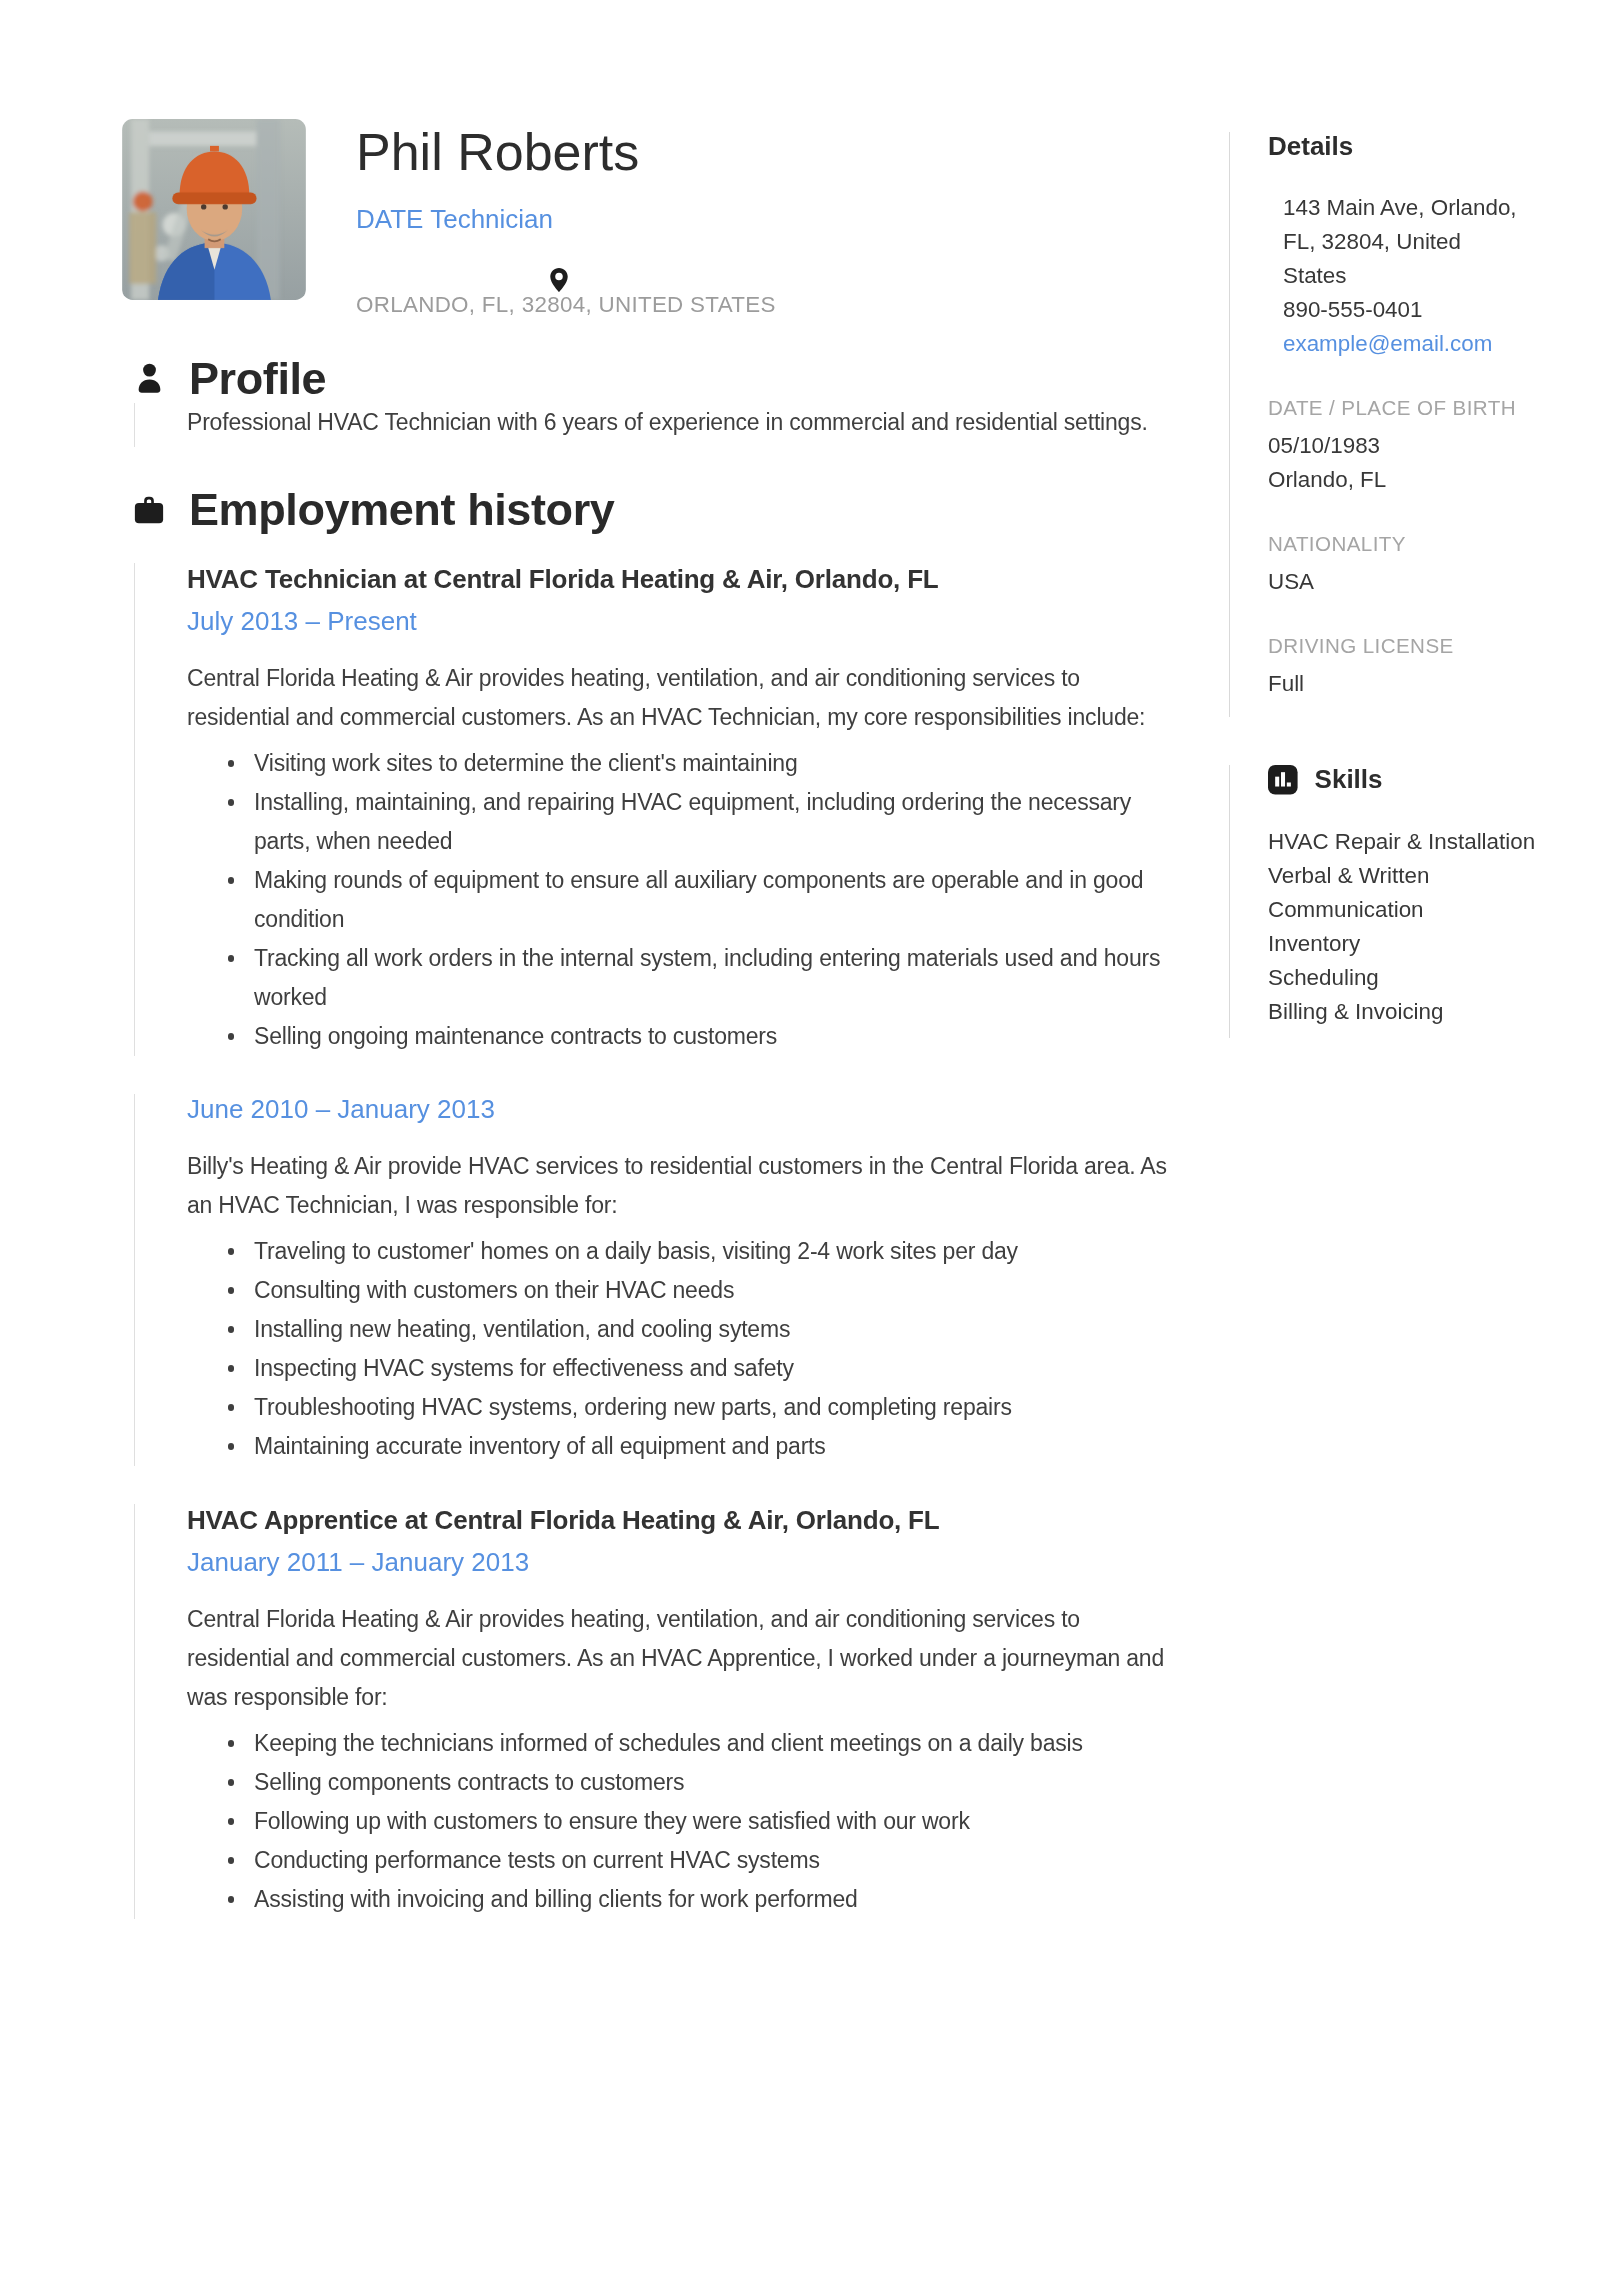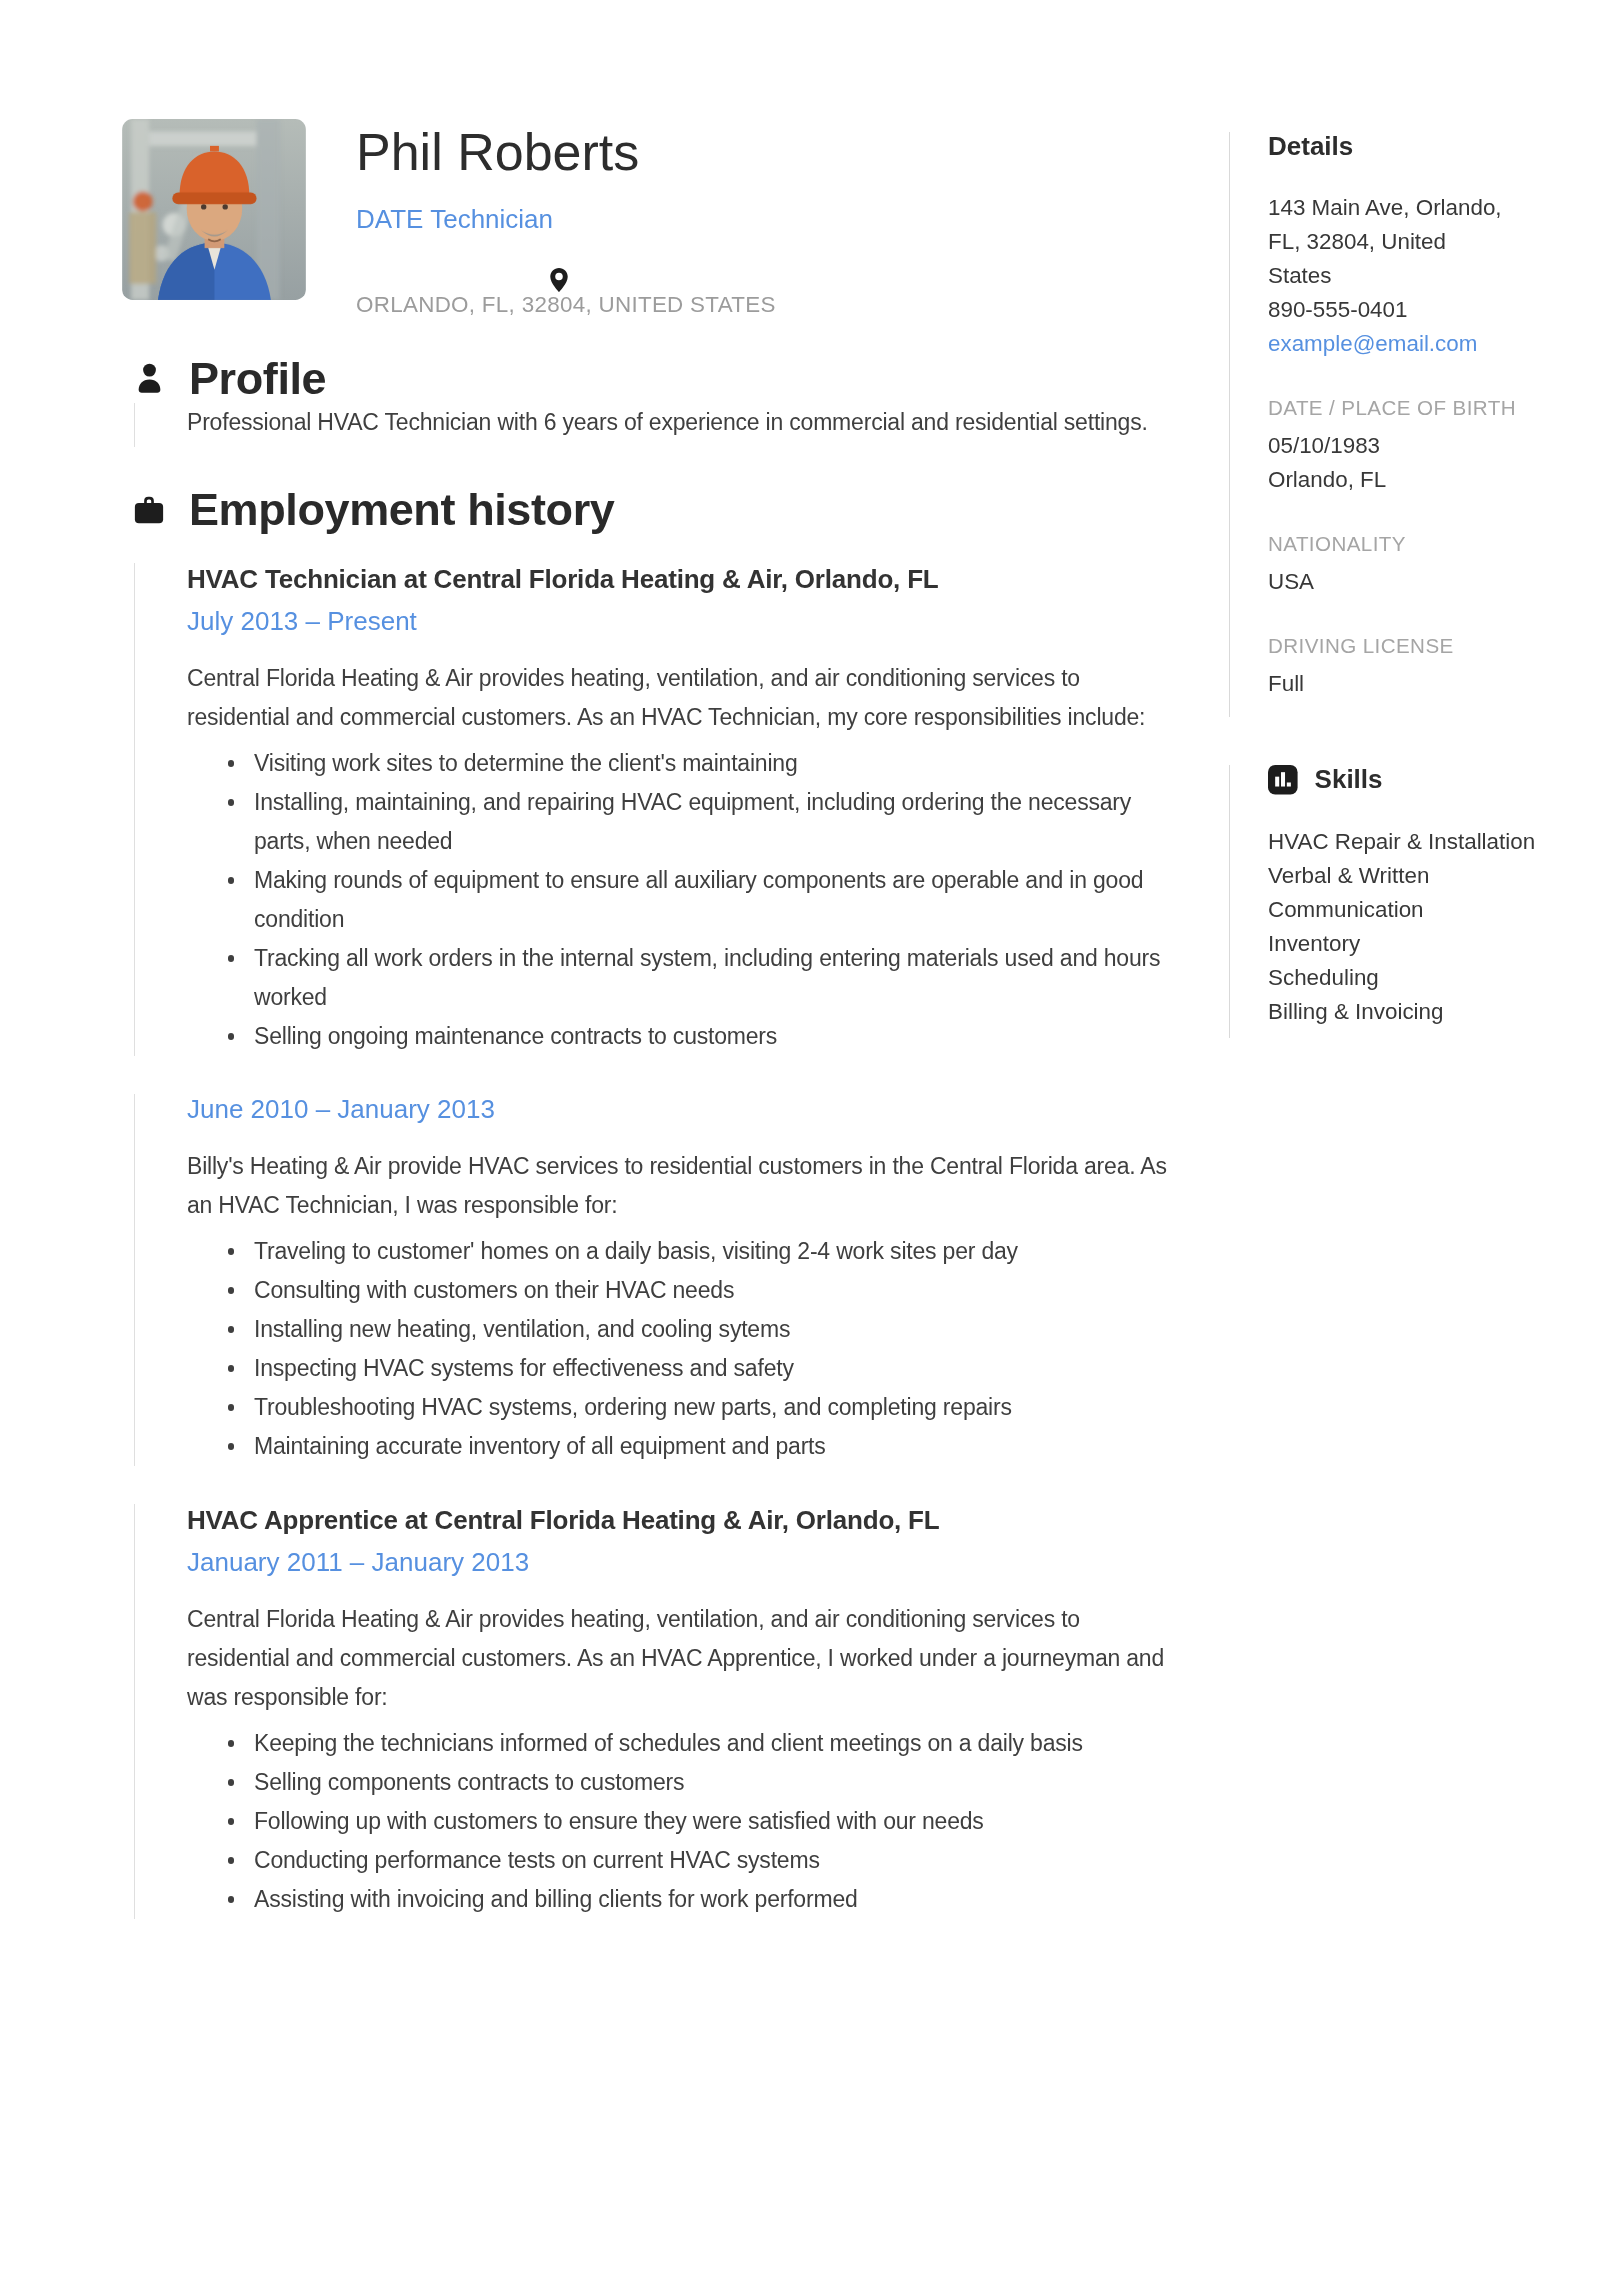--- a/index.html
+++ b/index.html
@@ -61,21 +61,21 @@
   .job li::before {
     content: ""; position: absolute; left: 0; top: 16px;
     width: 6.3px; height: 6.3px; border-radius: 50%; background: #3f3f3f;
   }
 
   
   .sidebar { position: absolute; left: 1229px; top: 132px; width: 340px; }
   .side-block { border-left: 1.8px solid #d9d9d9; padding-left: 38px; }
   .side-heading { font-size: 26px; line-height: 29px; font-weight: 700; color: #2d2d2d; }
   .side-text { font-size: 22.4px; line-height: 34px; color: #383838; max-width: 269px; }
-  .address-block { margin-top: 30px; }
+  .address-block { margin-top: 30px; margin-left: 15px; }
   .email-link { color: #5690e0; text-decoration: none; display: inline-block; font-size: 22.4px; line-height: 34px; }
   .side-label {
     margin-top: 34px; font-size: 20.6px; line-height: 25px;
     color: #a5a5a5; letter-spacing: 0.4px;
   }
   .side-value { margin-top: 9px; font-size: 22.4px; line-height: 34px; color: #383838; }
   .details-block { padding-bottom: 16px; }
   .skills-block { margin-top: 48px; padding-bottom: 9px; }
   .skills-head { display: flex; align-items: flex-start; }
   .skills-icon { width: 29.6px; height: 29.6px; flex: none; margin-right: 17px; }
@@ -193,21 +193,21 @@
           </ul>
         </div>
 
         <div class="job">
           <div class="job-title">HVAC Apprentice at Central Florida Heating &amp; Air, Orlando, FL</div>
           <div class="job-date">January 2011 – January 2013</div>
           <div class="job-summary">Central Florida Heating &amp; Air provides heating, ventilation, and air conditioning services to residential and commercial customers. As an HVAC Apprentice, I worked under a journeyman and was responsible for:</div>
           <ul>
             <li>Keeping the technicians informed of schedules and client meetings on a daily basis</li>
             <li>Selling components contracts to customers</li>
-            <li>Following up with customers to ensure they were satisfied with our needs</li>
+            <li>Following up with customers to ensure they were satisfied with our work</li>
             <li>Conducting performance tests on current HVAC systems</li>
             <li>Assisting with invoicing and billing clients for work performed</li>
           </ul>
         </div>
 
       </div>
     </div>
   </div>
 
   <div class="sidebar">

